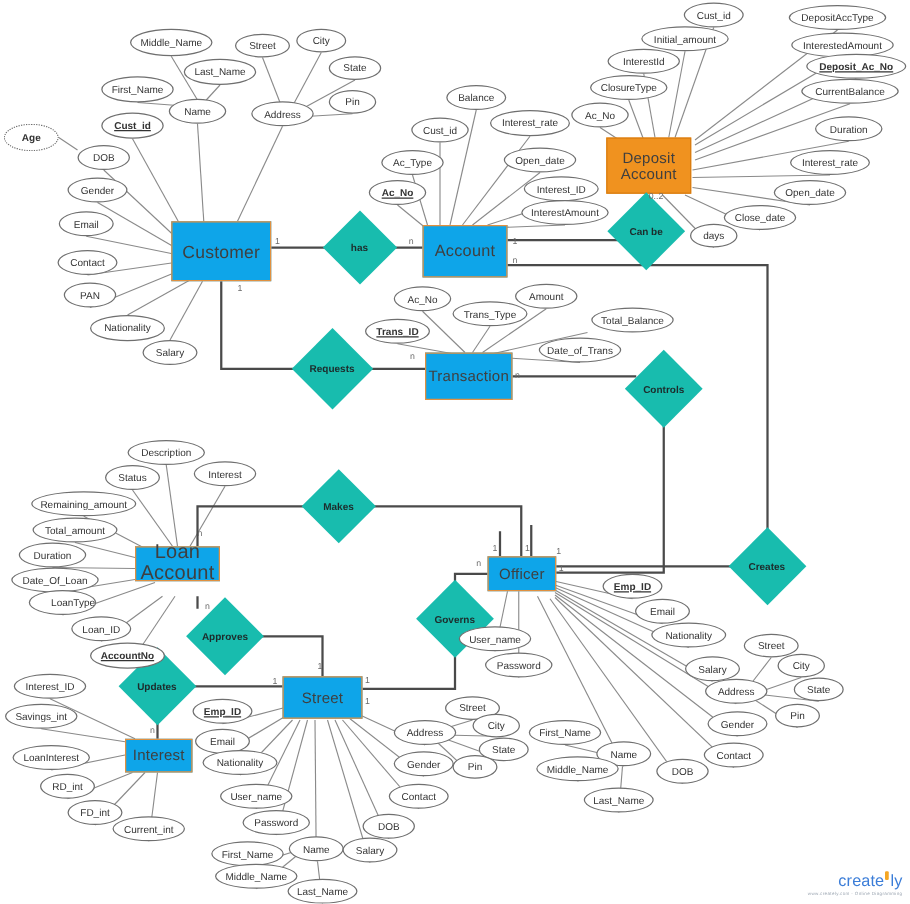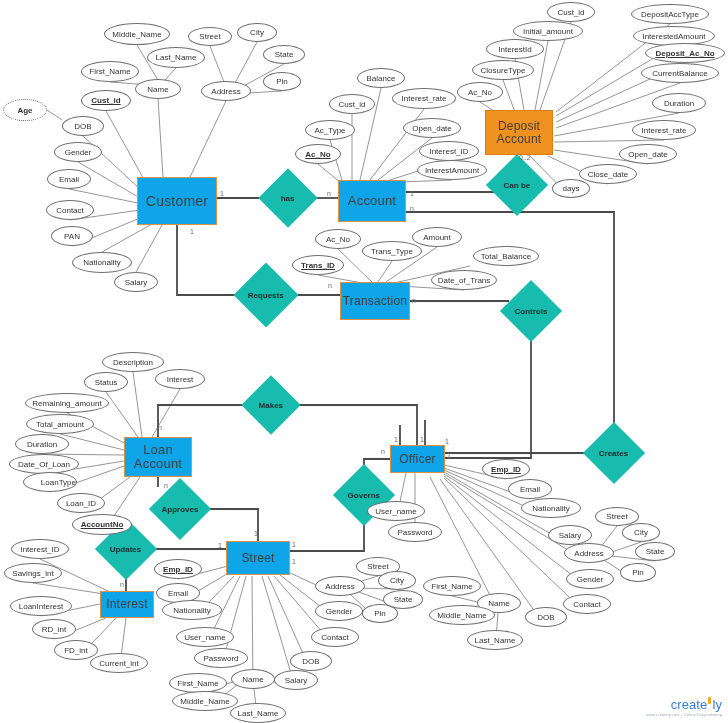--- a/index.html
+++ b/index.html
@@ -193,21 +193,21 @@
       </div>
       <div class="node entity" style="left: 338px; top: 180px; width: 68px; height: 42px; font-size: 13px;">
         <span>Account</span>
       </div>
       <div class="node entity strong" style="left: 485px; top: 110px; width: 68px; height: 45px; font-size: 12px;">
         <span>Deposit Account</span>
       </div>
       <div class="node entity" style="left: 340px; top: 282px; width: 70px; height: 38px; font-size: 12px;">
         <span>Transaction</span>
       </div>
-      <div class="node entity" style="left: 124px; top: 437px; width: 68px; height: 40px; font-size: 13px;">
+      <div class="node entity" style="left: 108px; top: 437px; width: 68px; height: 28px; font-size: 16px;">
         <span>Loan Account</span>
       </div>
       <div class="node entity" style="left: 390px; top: 445px; width: 55px; height: 28px; font-size: 12px;">
         <span>Officer</span>
       </div>
       <div class="node entity" style="left: 226px; top: 541px; width: 64px; height: 34px; font-size: 12px;">
         <span>Street</span>
       </div>
       <div class="node entity" style="left: 100px; top: 591px; width: 54px; height: 27px; font-size: 12px;">
         <span>Interest</span>

